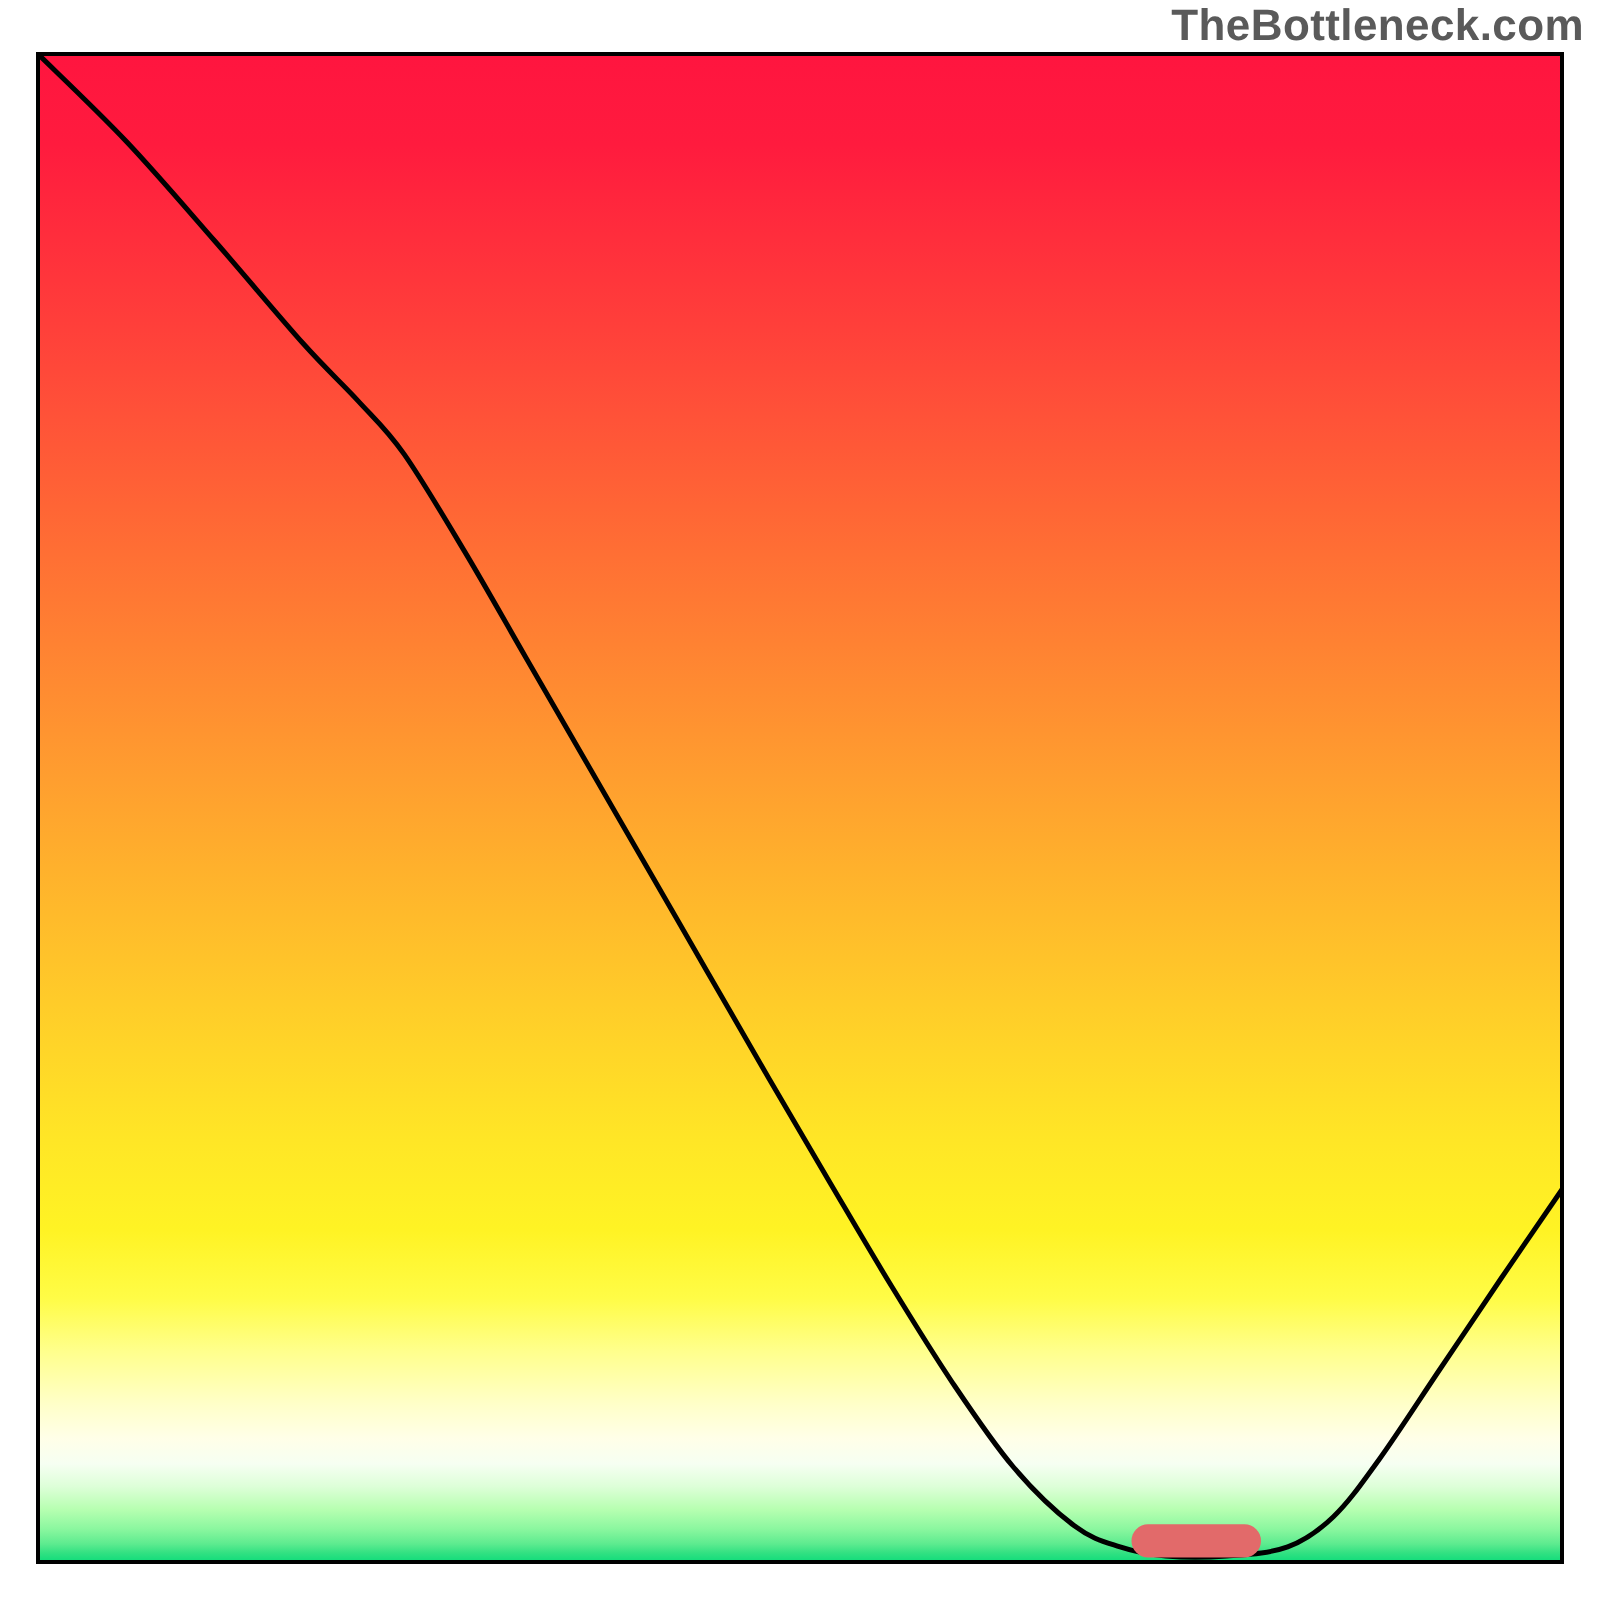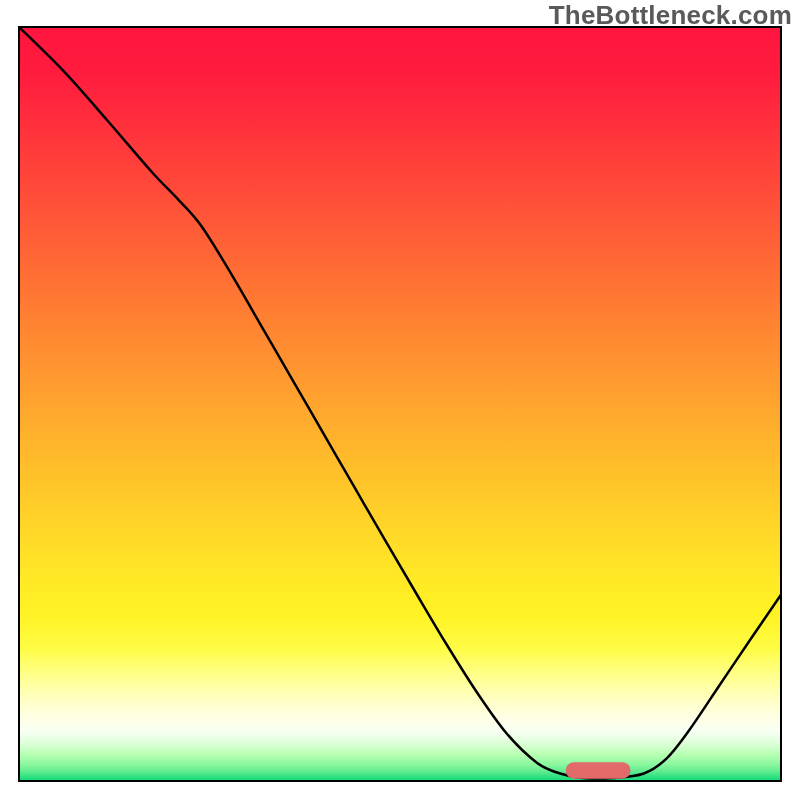--- a/index.html
+++ b/index.html
@@ -13,21 +13,21 @@
   }
   .wrap {
     position: relative;
     width: 800px;
     height: 800px;
   }
   .watermark {
     position: absolute;
     top: 0;
     right: 8px;
-    font-size: 26px;
+    font-size: 22px;
     font-weight: 600;
     color: #5a5a5a;
     letter-spacing: 0.2px;
     user-select: none;
     z-index: 4;
   }
   svg.plot {
     position: absolute;
     top: 0;
     left: 0;

